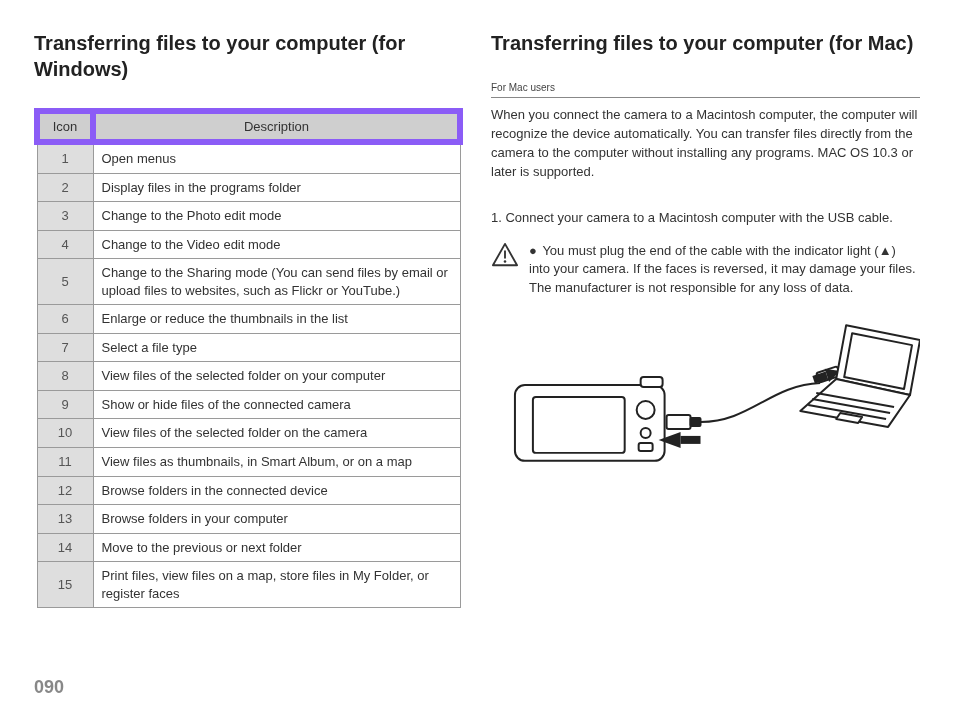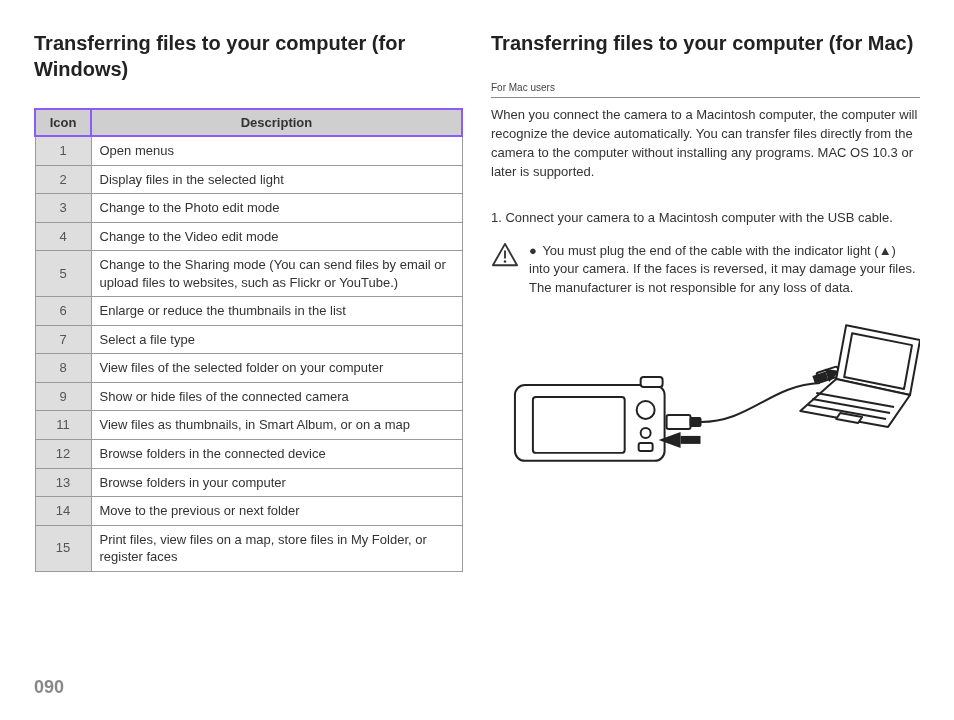--- a/index.html
+++ b/index.html
@@ -33,23 +33,23 @@
     line-height: 1.3;
   }
   
   table.icon-table {
     width: 100%;
     border-collapse: collapse;
     font-size: 13px;
   }
   table.icon-table th {
     background: #cfcfcf;
-    border: 2px solid #8b5cf6;
+    border: 6px solid #8b5cf6;
     padding: 5px 8px;
-    font-weight: bold;
+    font-weight: normal;
     text-align: center;
     color: #333;
     margin-left: 38px;
   }
   table.icon-table th.desc {
     text-align: center;
   }
   table.icon-table td {
     border: 1px solid #9a9a9a;
     padding: 5px 8px;
@@ -137,21 +137,21 @@
           <th class="desc">Description</th>
         </tr>
       </thead>
       <tbody>
         <tr>
             <td class="iconcell">1</td>
             <td>Open menus</td>
           </tr>
         <tr>
             <td class="iconcell">2</td>
-            <td>Display files in the selected light</td>
+            <td>Display files in the programs folder</td>
           </tr>
         <tr>
             <td class="iconcell">3</td>
             <td>Change to the Photo edit mode</td>
           </tr>
         <tr>
             <td class="iconcell">4</td>
             <td>Change to the Video edit mode</td>
           </tr>
         <tr>
@@ -166,20 +166,24 @@
             <td class="iconcell">7</td>
             <td>Select a file type</td>
           </tr>
         <tr>
             <td class="iconcell">8</td>
             <td>View files of the selected folder on your computer</td>
           </tr>
         <tr>
             <td class="iconcell">9</td>
             <td>Show or hide files of the connected camera</td>
+          </tr>
+        <tr>
+            <td class="iconcell">10</td>
+            <td>View files of the selected folder on the camera</td>
           </tr>
         <tr>
             <td class="iconcell">11</td>
             <td>View files as thumbnails, in Smart Album, or on a map</td>
           </tr>
         <tr>
             <td class="iconcell">12</td>
             <td>Browse folders in the connected device</td>
           </tr>
         <tr>

